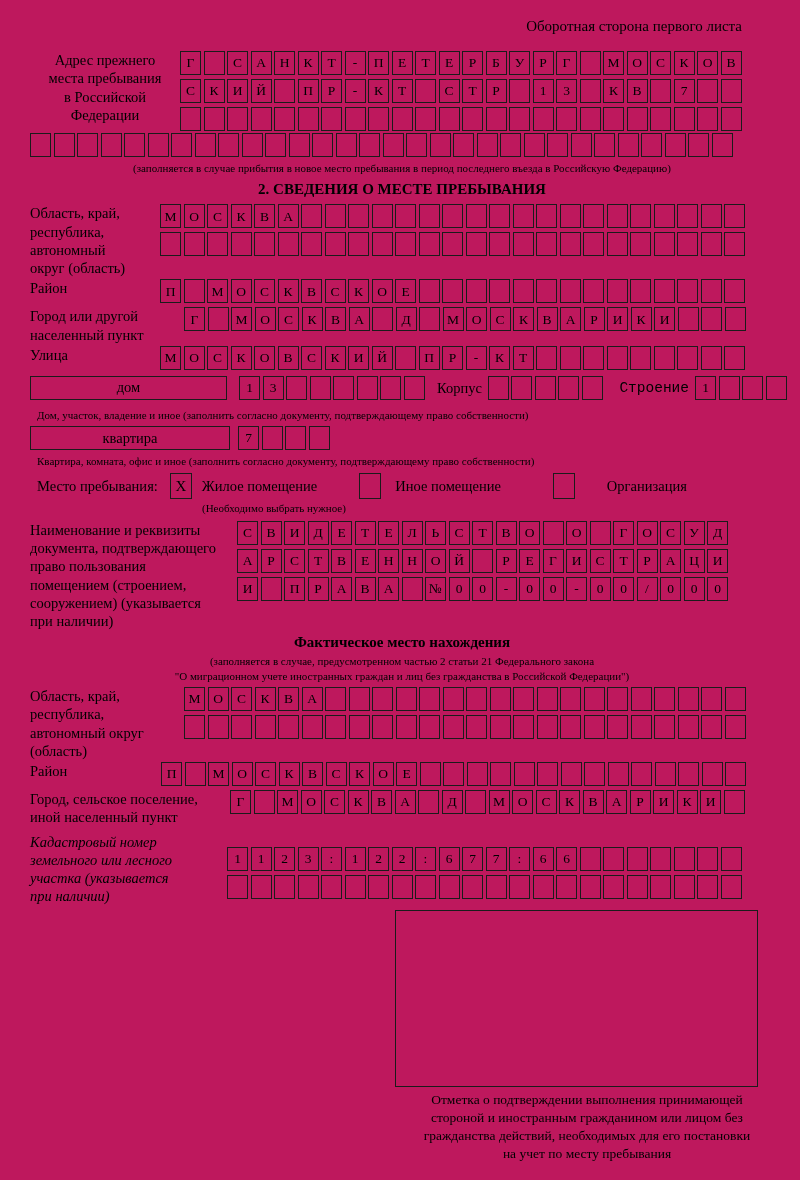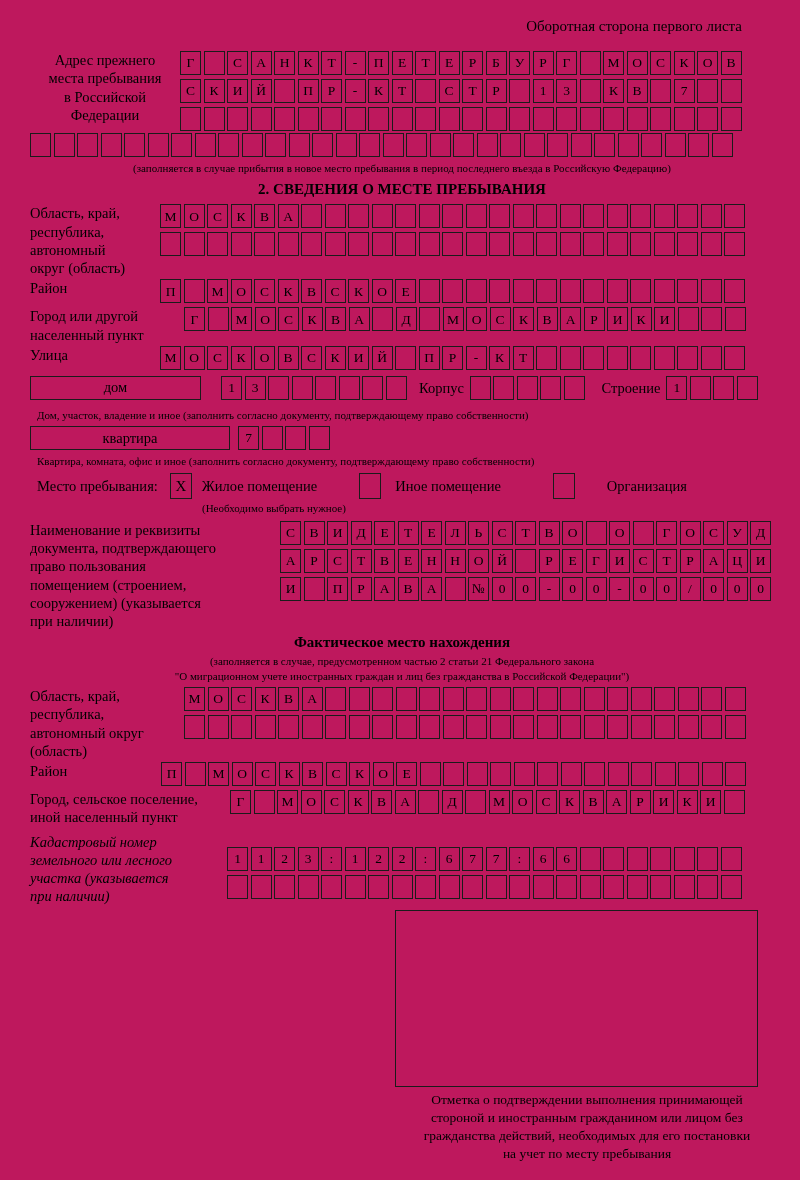--- a/index.html
+++ b/index.html
@@ -42,34 +42,34 @@
   .m-region1 { margin-top:6px; }
   .m-district { margin-top:2px; }
   .m-city { margin-top:4px; }
   .m-street { margin-top:2px; }
   .m-house { margin-top:6px; }
   .m-housenote { margin-top:4px; margin-left:7px; }
   .m-apt { margin-top:4px; }
   .m-aptnote { margin-top:4px; margin-left:7px; }
   .m-stay { margin-top:5px; margin-left:7px; }
   .m-staynote { margin-left:172px; margin-top:2px; }
-  .m-doc { margin-top:5px;gap:43px; }
+  .m-doc { margin-top:5px; }
   .m-facttitle { margin-top:4px; }
   .m-factnote { margin-top:3px; }
   .m-region2 { margin-top:4px; }
   .m-cad { margin-top:6px; }
   .cad-cells { margin-top:14px; }
   .m-stamp { margin-top:4px; }
 
   .w150 { width:150px;text-align:center; } .w130 { width:130px; } .w154 { width:154px; }
   .w207 { width:207px; } .w131 { width:131px; } .w200 { width:200px; } .w197 { width:197px;font-style:italic; }
-  .box-dom { width:171px; margin-right:20px; }
+  .box-dom { width:197px; margin-right:12px; }
   .box-kv  { width:200px; margin-right:8px; }
   .gap-korpus { margin:0 6px 0 10px; }
-  .gap-str { margin:0 6px 0 14px; }
+  .gap-str { margin:0 6px 0 14px;font-family:Liberation Mono, monospace; }
 </style>
 </head>
 <body>
 
 <div class="page">
 
   <div class="header-note">Оборотная сторона первого листа</div>
 
   <div class="frow m-blockA">
     <div class="label w150">Адрес прежнего

